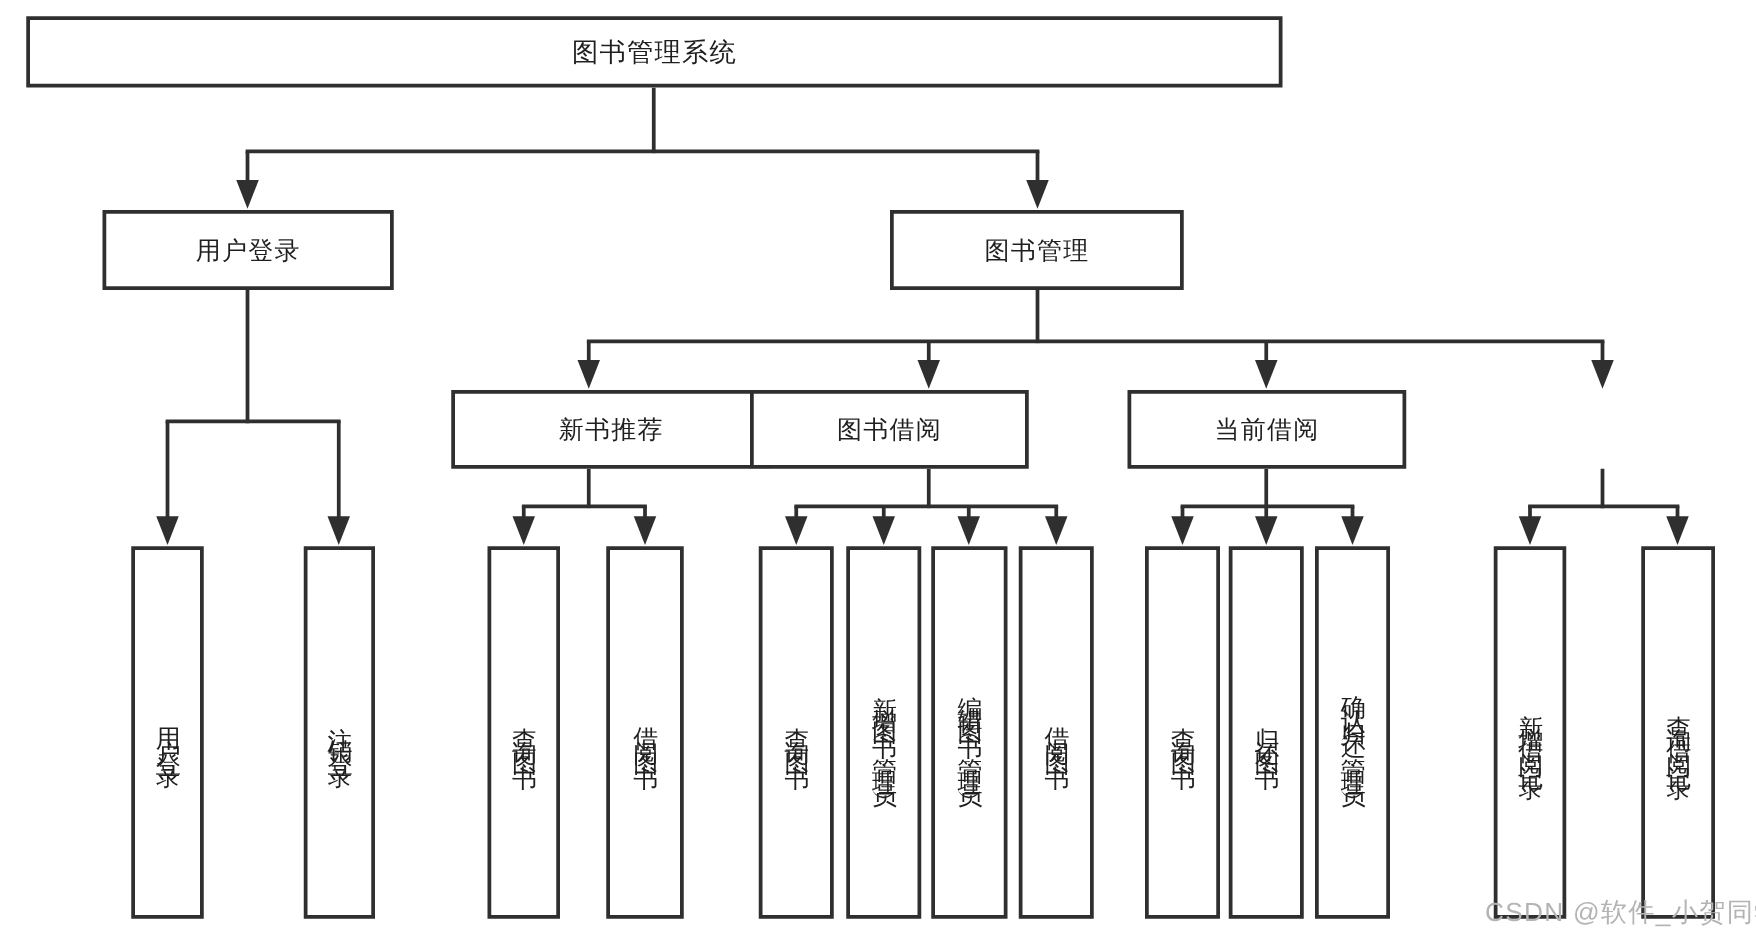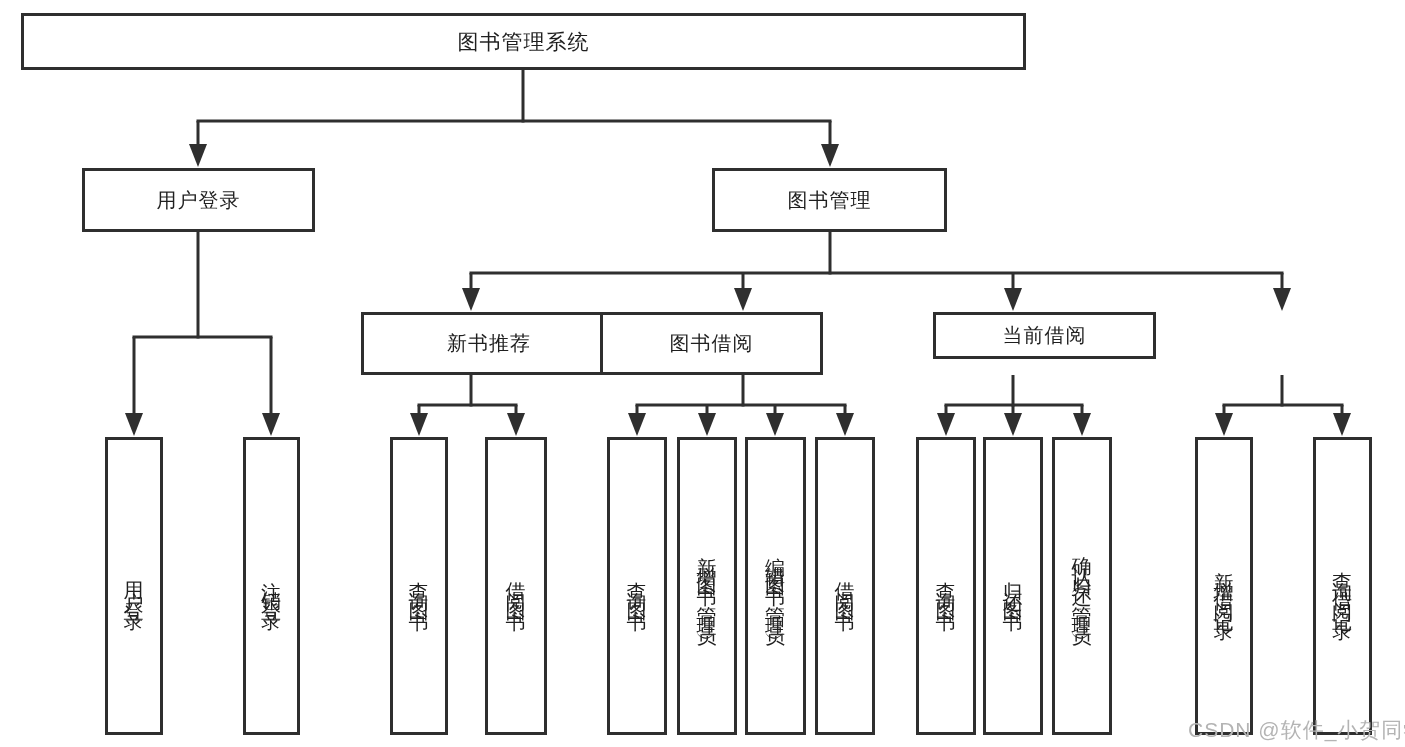--- a/index.html
+++ b/index.html
@@ -45,21 +45,21 @@
     letter-spacing: 10px;
     line-height: 1;
     color: var(--color-text);
   }
   
   .n-user-login  { left: 82px;  top: 168px; width: 233px; height: 64px; }
   .n-book-mgmt   { left: 712px; top: 168px; width: 235px; height: 64px; text-align: right; }
   
   .n-new-book    { left: 361px;  top: 312px; width: 256px; height: 63px; }
   .n-book-borrow { left: 600px;  top: 312px; width: 223px; height: 63px; }
-  .n-cur-borrow  { left: 902px;  top: 312px; width: 223px; height: 47px; margin-left: 31px; }
+  .n-cur-borrow  { left: 902px;  top: 312px; width: 223px; height: 63px; }
   .n-borrow-rec  { left: 1172px; top: 312px; width: 221px; height: 63px; }
   
   .leaf { top: 437px; height: 298px; }
   .l-a1 { left: 105px;  width: 58px; }
   .l-a2 { left: 243px;  width: 57px; }
   .l-b1 { left: 390px;  width: 58px; }
   .l-b2 { left: 485px;  width: 62px; }
   .l-c1 { left: 607px;  width: 60px; }
   .l-c2 { left: 677px;  width: 60px; }
   .l-c3 { left: 745px;  width: 61px; }

